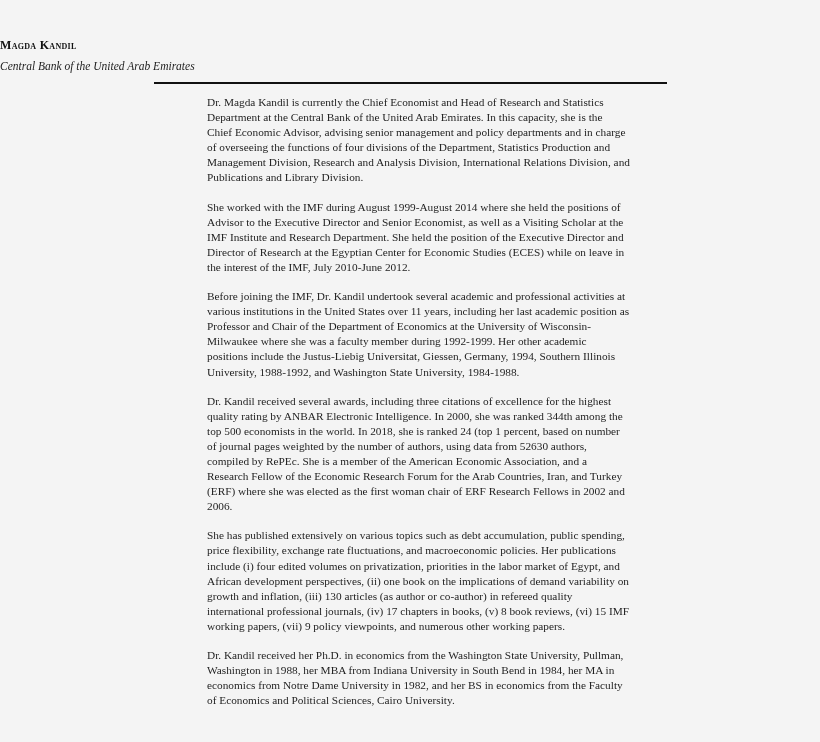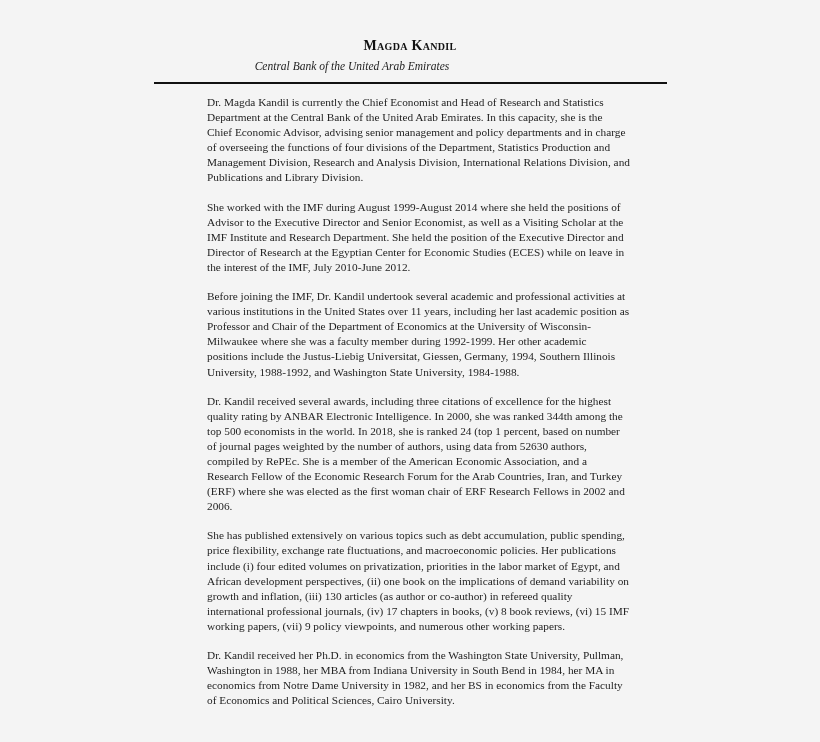--- a/index.html
+++ b/index.html
@@ -13,33 +13,31 @@
       position: relative;
       overflow: hidden;
       font-family: "Liberation Serif", "DejaVu Serif", serif;
       color: #1a1a1a;
     }
     .name {
       position: absolute;
       top: 38px;
       left: 0;
       width: 820px;
-      text-align: center;
-      font-size: 14px;
+      font-size: 12px;
       font-weight: bold;
       font-variant: small-caps;
       letter-spacing: 0.3px;
       color: #111;
     }
     .affiliation {
       position: absolute;
       top: 60px;
       left: 0;
       width: 704px;
-      text-align: center;
       font-size: 11.5px;
       font-style: italic;
       color: #222;
     }
     .rule {
       position: absolute;
       top: 82px;
       left: 154px;
       width: 513px;
       height: 2px;

